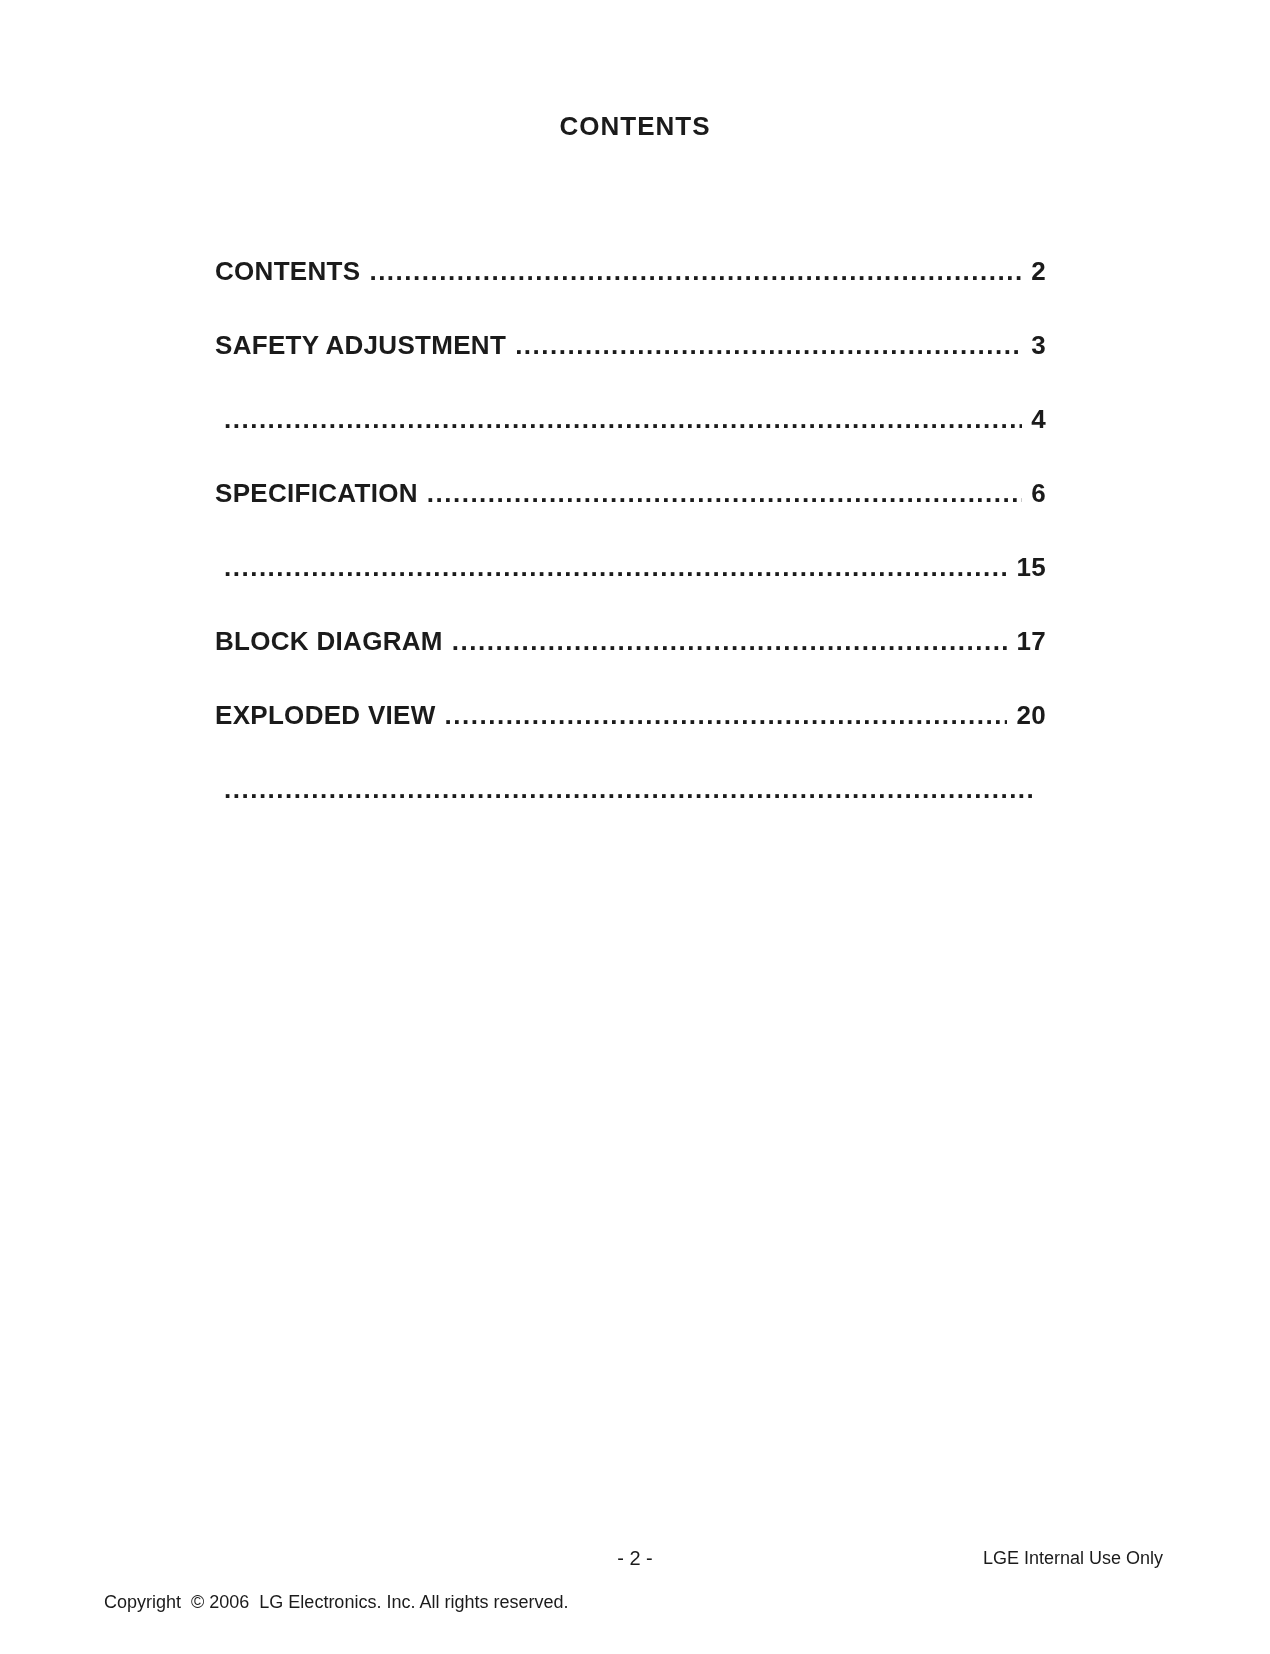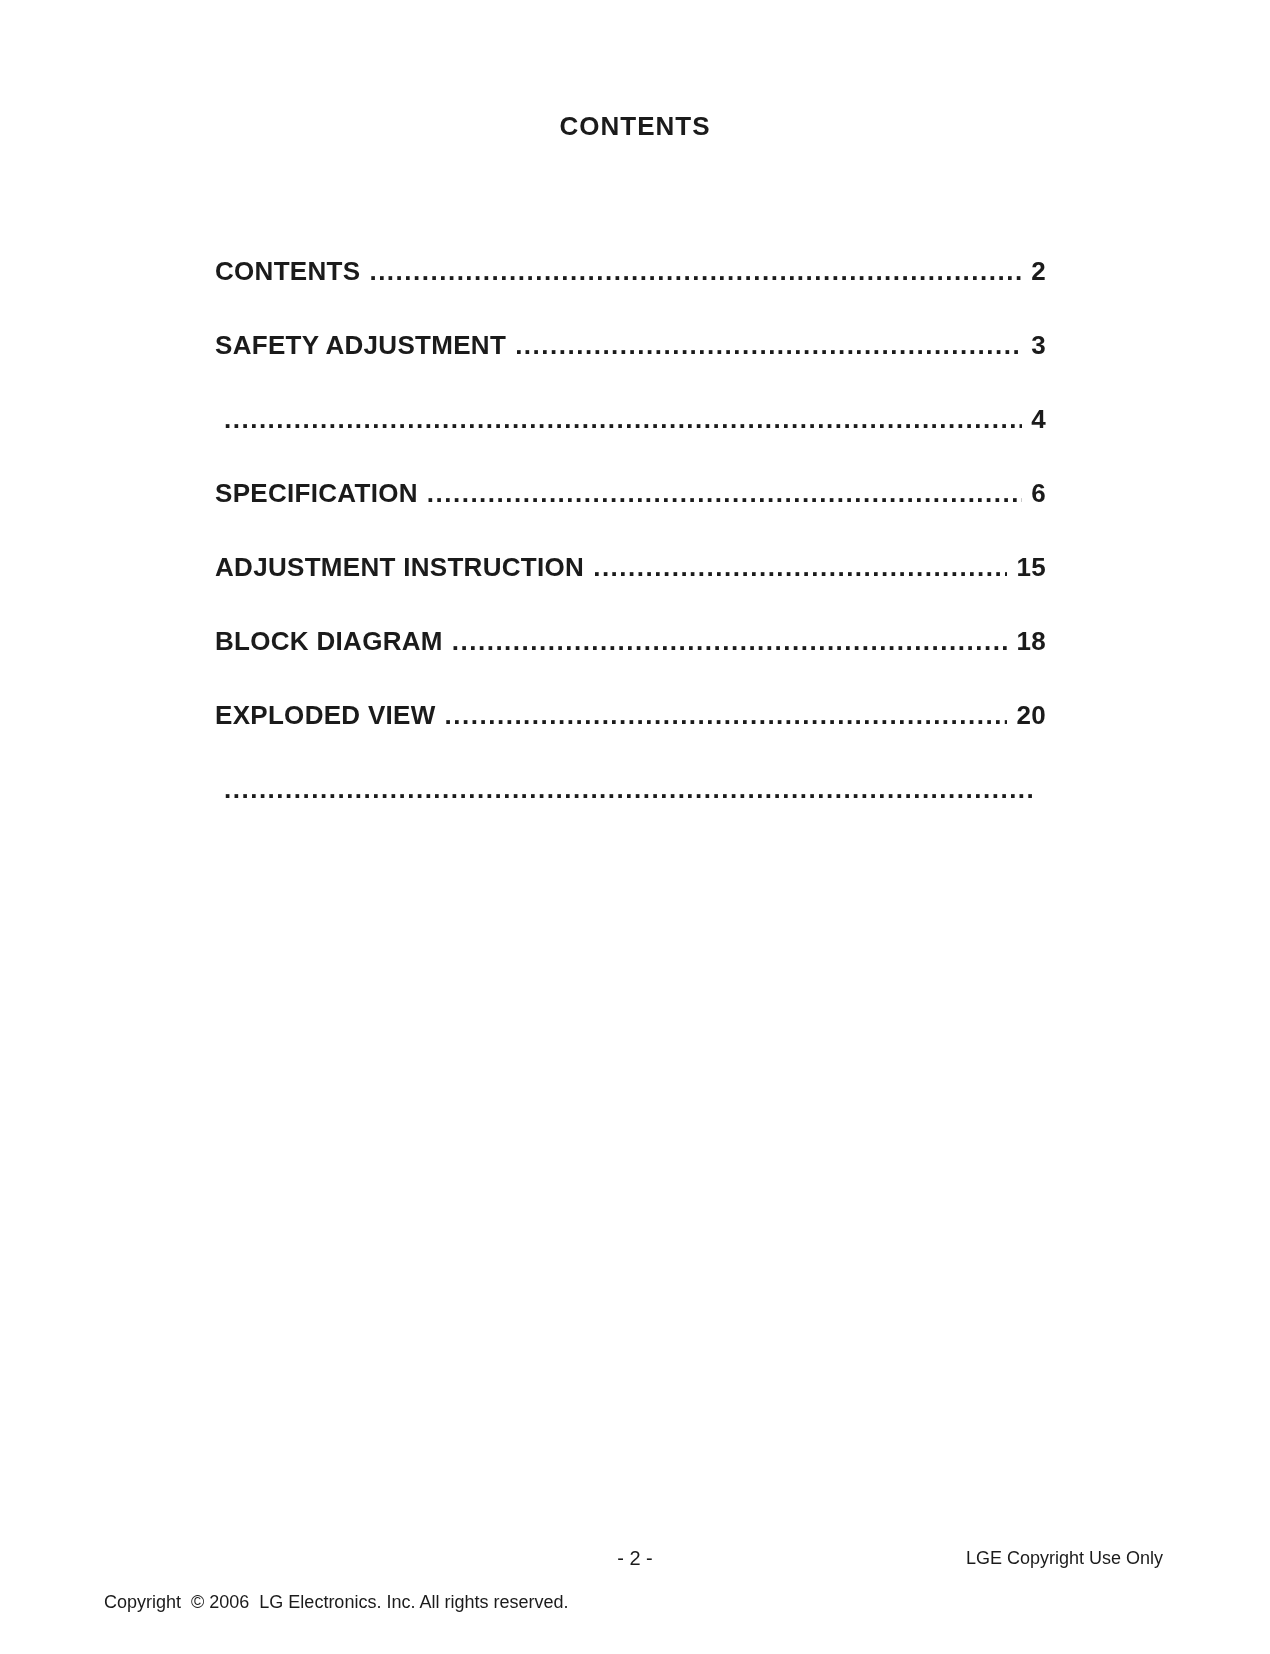--- a/index.html
+++ b/index.html
@@ -104,29 +104,28 @@
     <span class="toc-page">4</span>
   </div>
 
   <div class="toc-row">
     <span class="toc-label">SPECIFICATION</span>
     <span class="toc-dots">........................................................................................................................................................................................................</span>
     <span class="toc-page">6</span>
   </div>
 
   <div class="toc-row">
-    <span class="toc-label">ADJUSTMENT INSTRUCTION</span>
     <span class="toc-dots">........................................................................................................................................................................................................</span>
     <span class="toc-page">15</span>
   </div>
 
   <div class="toc-row">
     <span class="toc-label">BLOCK DIAGRAM</span>
     <span class="toc-dots">........................................................................................................................................................................................................</span>
-    <span class="toc-page">18</span>
+    <span class="toc-page">17</span>
   </div>
 
   <div class="toc-row">
     <span class="toc-label">EXPLODED VIEW</span>
     <span class="toc-dots">........................................................................................................................................................................................................</span>
     <span class="toc-page">20</span>
   </div>
 
   <div class="toc-row">
     <span class="toc-dots">........................................................................................................................................................................................................</span>
@@ -135,13 +134,13 @@
 
 </div>
 
 <div class="footer-left">
   <div>Copyright  © 2006  LG Electronics. Inc. All rights reserved.</div>
   
 </div>
 
 <div class="footer-center">- 2 -</div>
 
-<div class="footer-right">LGE Copyright Use Only</div>
+<div class="footer-right">LGE Internal Use Only</div>
 
 </body></html>

